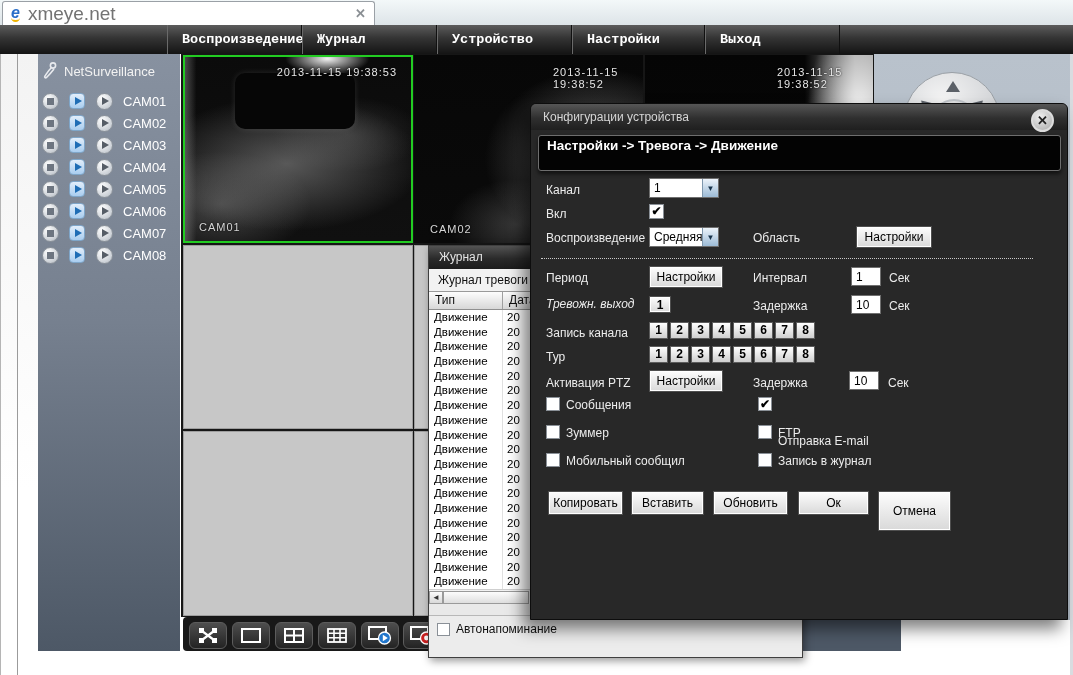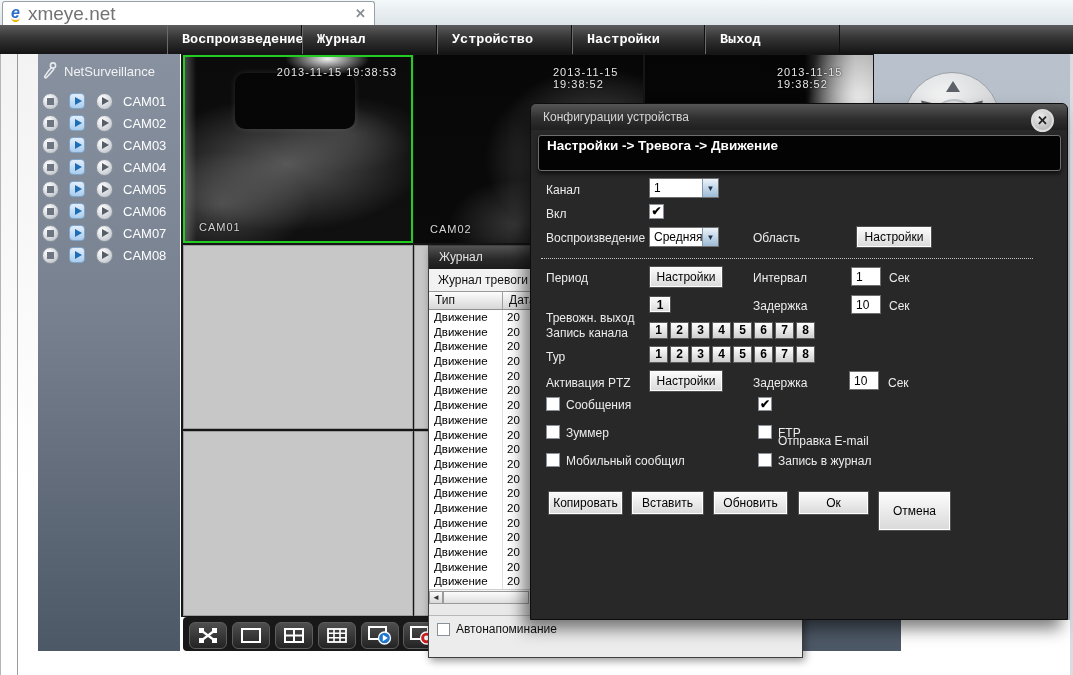--- a/index.html
+++ b/index.html
@@ -481,21 +481,21 @@
     <div class="dbtn" style="left:325px;top:122px;width:76px;height:22px;">Настройки</div>
 
     <div class="dotline"></div>
 
     <div class="dlabel" style="left:15px;top:167px;">Период</div>
     <div class="dbtn" style="left:118px;top:162px;width:74px;height:22px;">Настройки</div>
     <div class="dlabel" style="left:222px;top:167px;">Интервал</div>
     <input class="dinput" style="left: 320px; top: 163px; width: 30px;" value="1">
     <div class="dlabel" style="left:358px;top:167px;">Сек</div>
 
-    <div class="dlabel" style="left:15px;top:207px;">Тревожн. выход</div>
+    <div class="dlabel" style="left:15px;top:193px;font-style:italic;">Тревожн. выход</div>
     <div class="dbtn" style="left:118px;top:192px;width:22px;height:17px;font-weight:bold;">1</div>
     <div class="dlabel" style="left:222px;top:195px;">Задержка</div>
     <input class="dinput" style="left: 320px; top: 191px; width: 30px;" value="10">
     <div class="dlabel" style="left:358px;top:195px;">Сек</div>
 
     <div class="dlabel" style="left:15px;top:222px;">Запись канала</div>
     <div class="digitrow" style="left:118px;top:218px;">
       <div class="digit">1</div>
       <div class="digit">2</div>
       <div class="digit">3</div>

